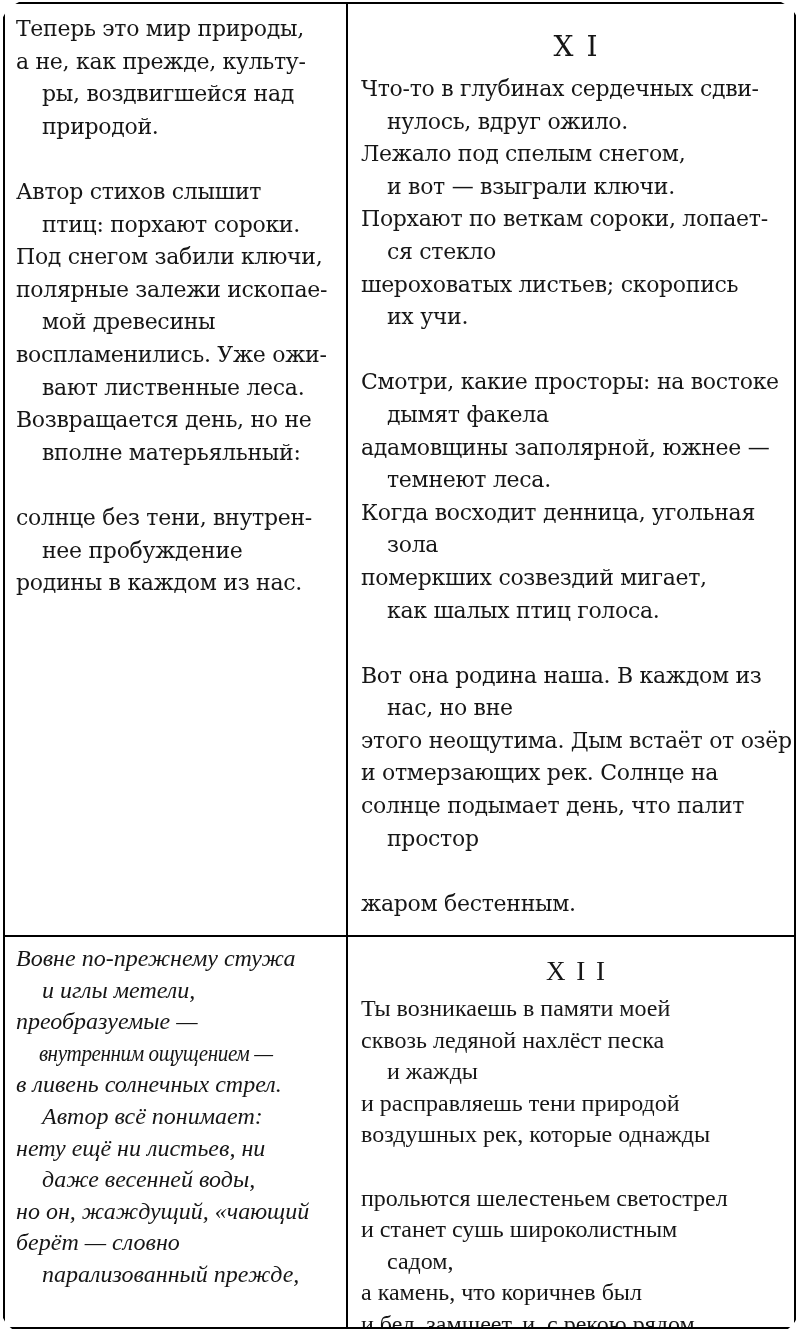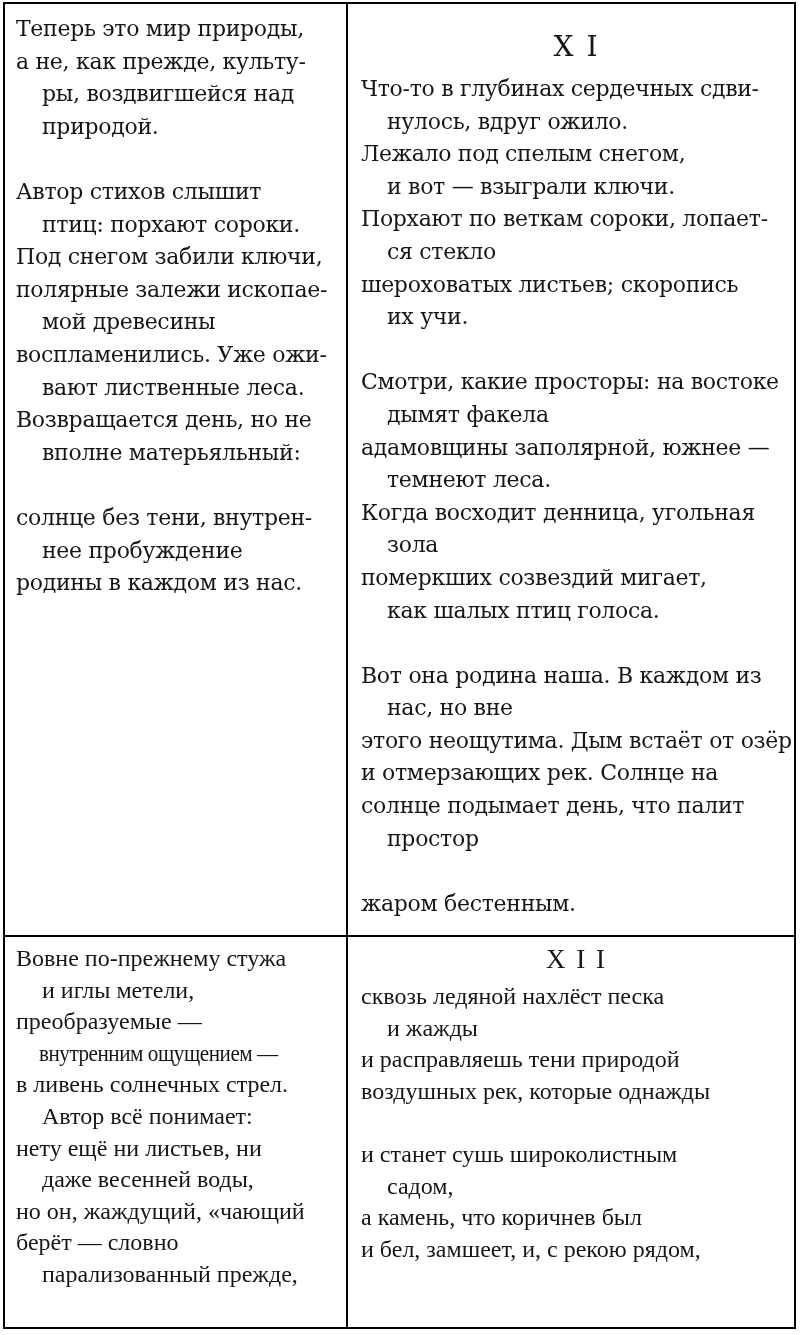--- a/index.html
+++ b/index.html
@@ -9,20 +9,21 @@
   }
   * { margin: 0; padding: 0; box-sizing: border-box; }
   html, body { background: var(--bg-color); }
   .page {
     position: relative;
     width: 800px;
     height: 1335px;
     background: var(--bg-color);
     overflow: hidden;
     color: var(--text-color);
+    border-radius: 30px;
   }
   .grid {
     position: absolute;
     left: 3px;
     top: 2px;
     width: 793px;
     height: 1327px;
     display: grid;
     grid-template-columns: 343px 1fr;
     grid-template-rows: 933px 1fr;
@@ -67,22 +68,22 @@
   }
   .row2 .heading {
     font-size: 27px;
     line-height: 34px;
     padding-top: 4px;
     margin-bottom: 5px;
   }
 
   .commentary-1 { padding: 9px 2px 0 11px; }
   .poem-11     { padding: 20px 2px 0 13px; }
-  .commentary-2 { padding: 6px 2px 0 11px; }
-  .poem-12     { padding: 1px 2px 0 13px; }
+  .commentary-2 { padding: 6px 2px 0 11px; font-style: italic; }
+  .poem-12     { padding: 13px 2px 0 13px; }
 
   .line.indent { padding-left: 26px; }
   .line.condensed {
     transform: scaleX(0.88);
     transform-origin: left center;
     letter-spacing: -0.5px;
   }
 </style>
 </head>
 <body>
@@ -157,25 +158,27 @@
           <div class="line indent">даже весенней воды,</div>
           <div class="line">но он, жаждущий, «чающий</div>
           <div class="line">берёт — словно</div>
           <div class="line indent">парализованный прежде,</div>
         </div>
     </section>
 
     <section class="cell row2 poem-12">
       <h2 class="heading">X I I</h2>
       <div class="lines">
+          <div class="line">Ты возникаешь в памяти моей</div>
           <div class="line">сквозь ледяной нахлёст песка</div>
           <div class="line indent">и жажды</div>
           <div class="line">и расправляешь тени природой</div>
           <div class="line">воздушных рек, которые однажды</div>
           <div class="line blank">&nbsp;</div>
+          <div class="line">прольются шелестеньем светострел</div>
           <div class="line">и станет сушь широколистным</div>
           <div class="line indent">садом,</div>
           <div class="line">а камень, что коричнев был</div>
           <div class="line">и бел, замшеет, и, с рекою рядом,</div>
         </div>
     </section>
 
   </div>
 </div>
 

